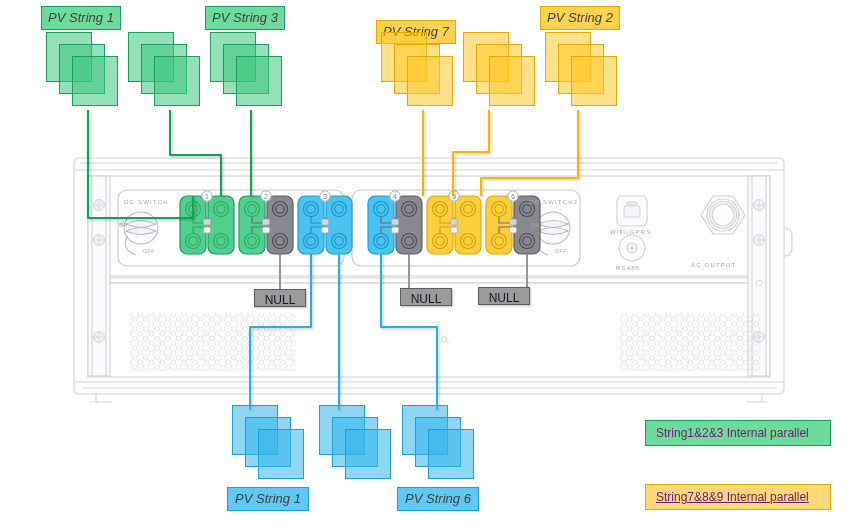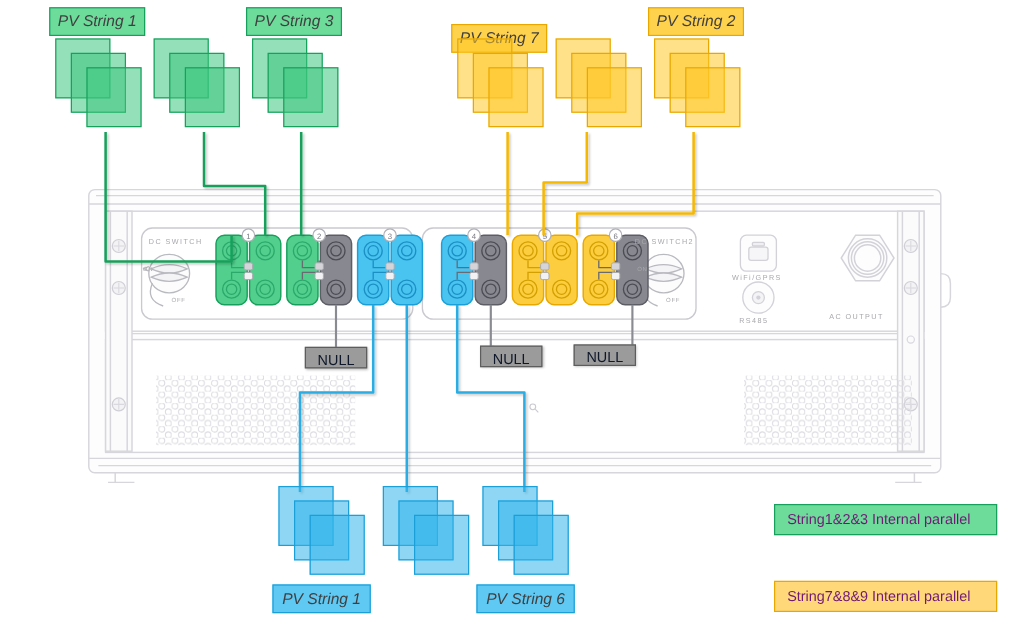--- a/index.html
+++ b/index.html
@@ -29,21 +29,21 @@
            border:1px solid #5d5d5d;color:#0f172a;font-size:12px;
            text-align:center;line-height:20px;height:18px;width:52px;
            box-shadow:1px 1px 2px rgba(0,0,0,.25);}
 
   
   .lgd{position:absolute;box-sizing:border-box;height:26px;line-height:24px;
        padding-left:10px;font-size:12px;color:#701a75;border-width:1px;border-style:solid;
        width:186px;}
   .lgd.green{background:#6ddc9b;border-color:#17a05c;}
   .lgd.blue {background:#5fc9f3;border-color:#1a9fd9;}
-  .lgd.yell {background:#ffd87a;border-color:#e8a800;}
+  .lgd.yell {background:#ffd87a;border-color:#e8a800;text-decoration:underline;}
 
   
   .devtxt{position:absolute;font-size:6px;color:#a8a8ad;letter-spacing:1.2px;
           white-space:nowrap;font-family:"Liberation Sans",sans-serif;}
   .devtxt.sm{font-size:5px;letter-spacing:.6px;}
 </style>
 </head>
 <body>
 
 <div id="stage">

